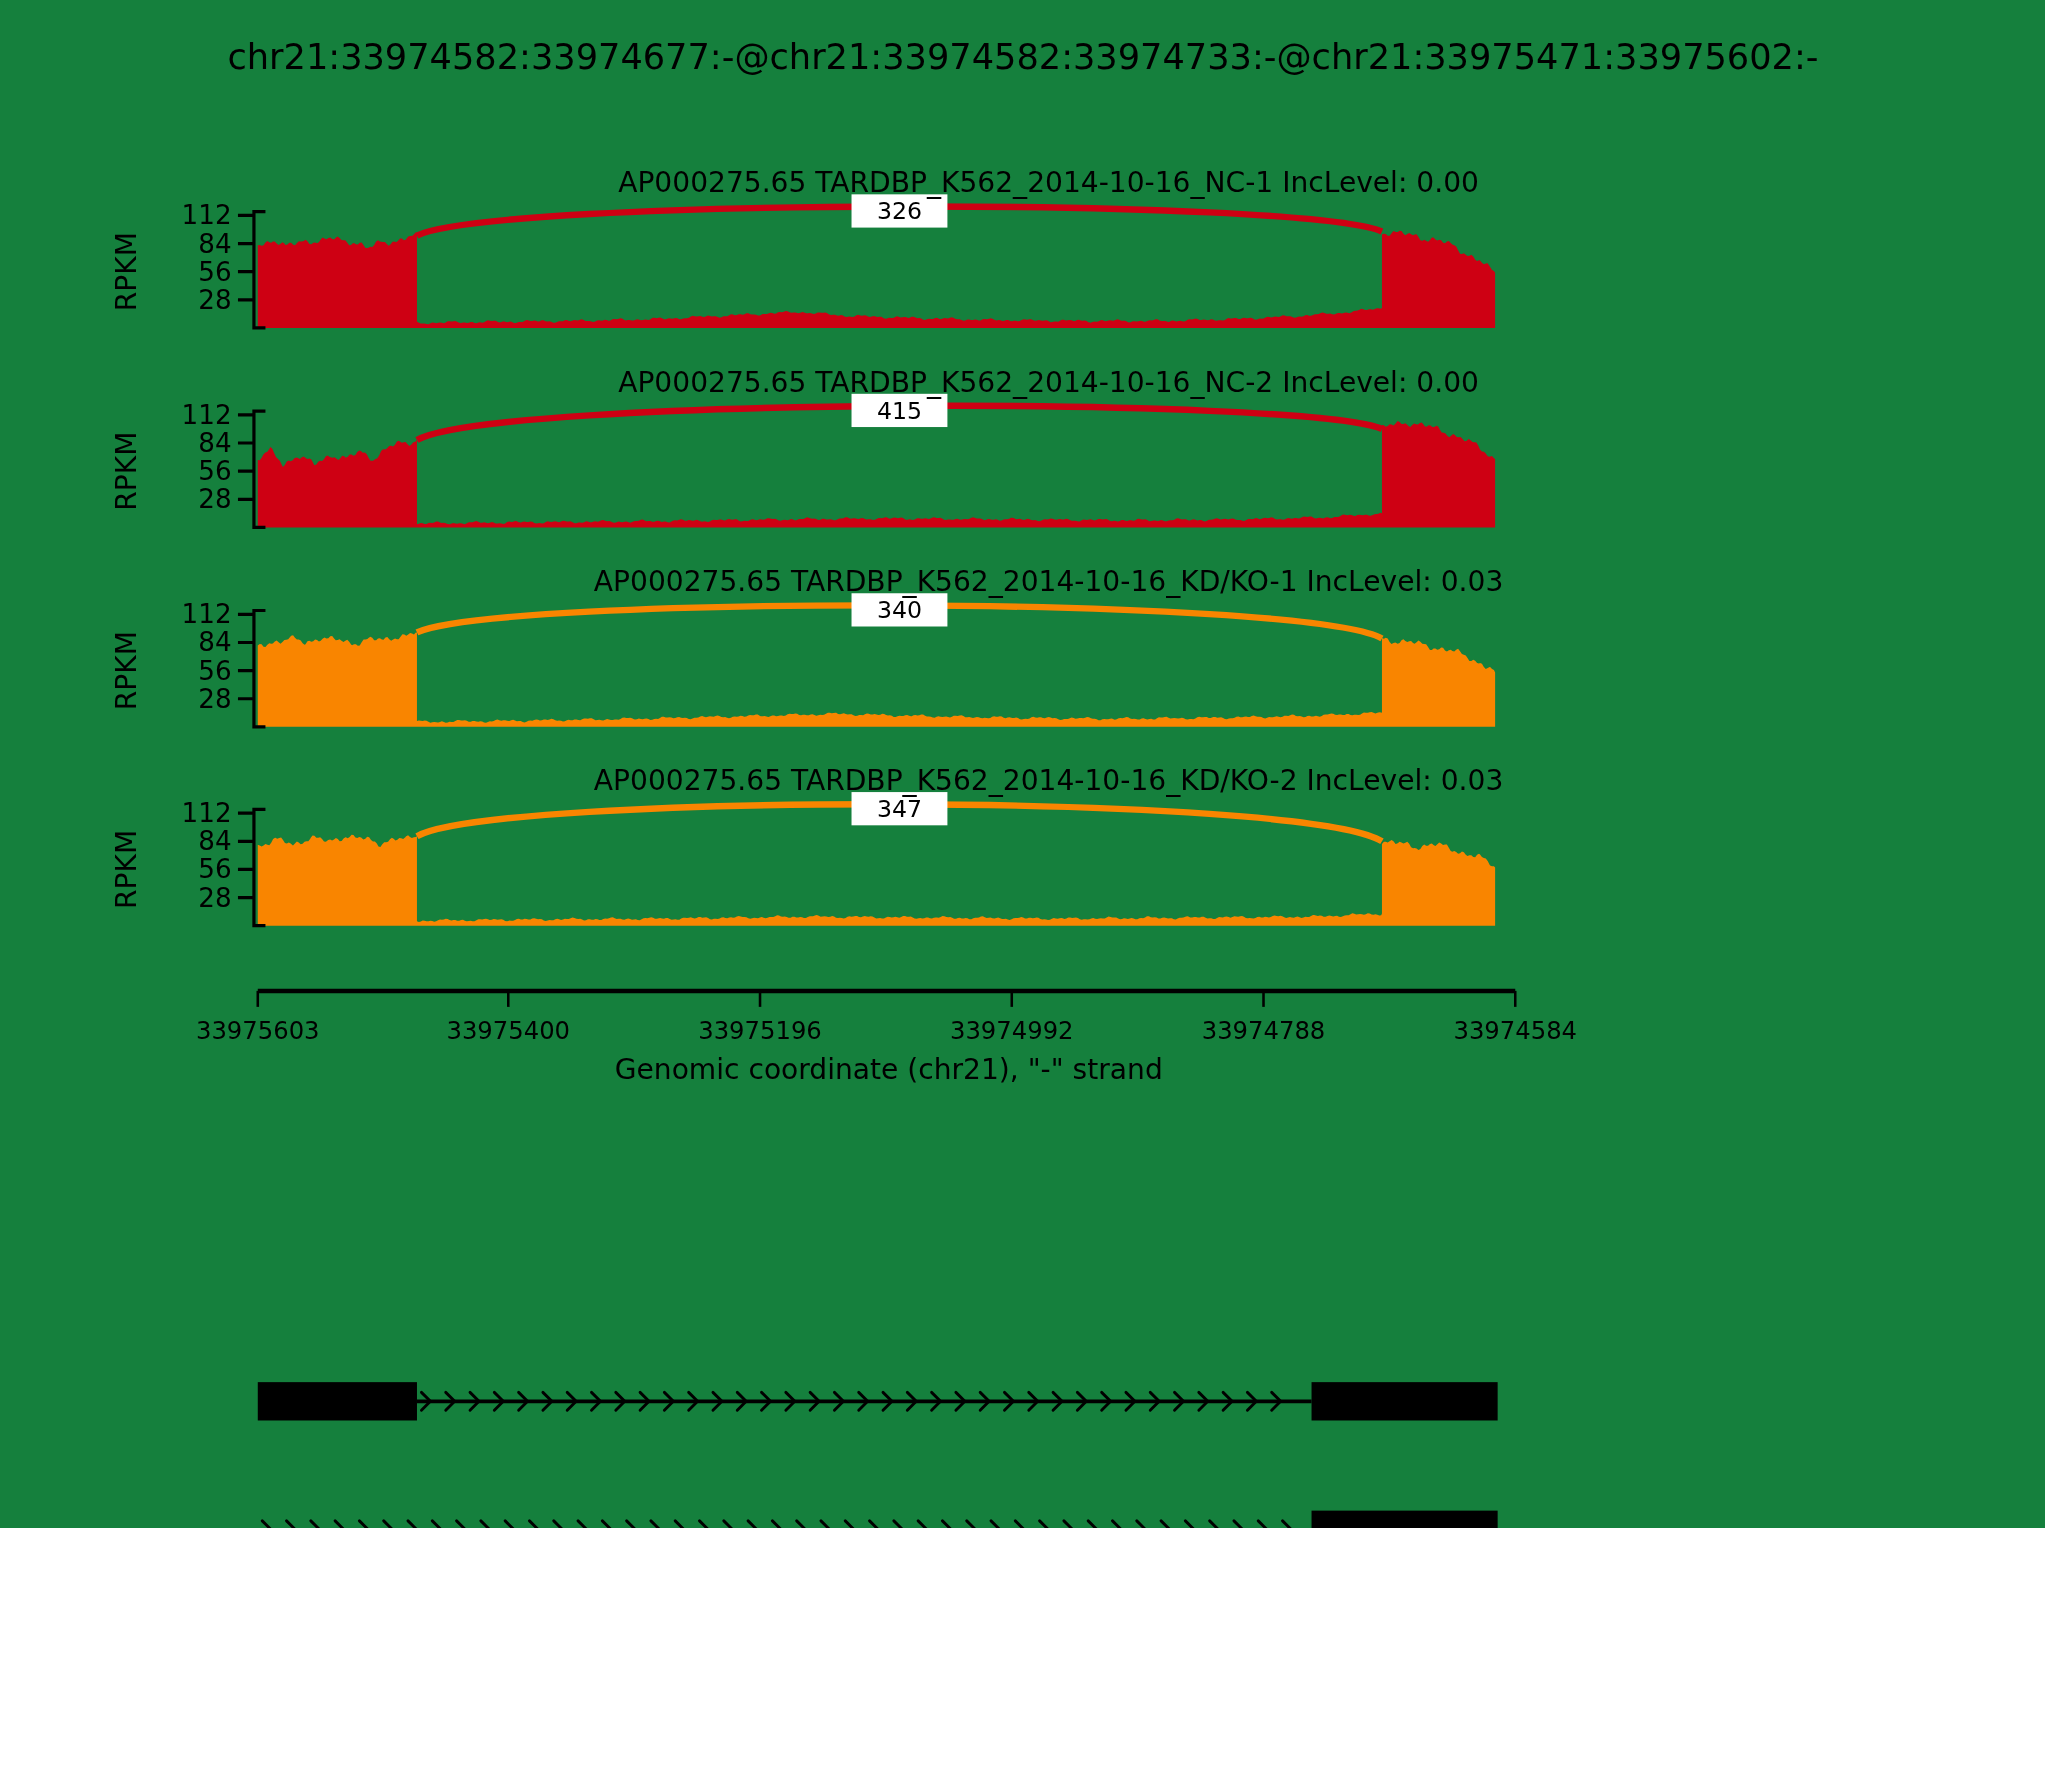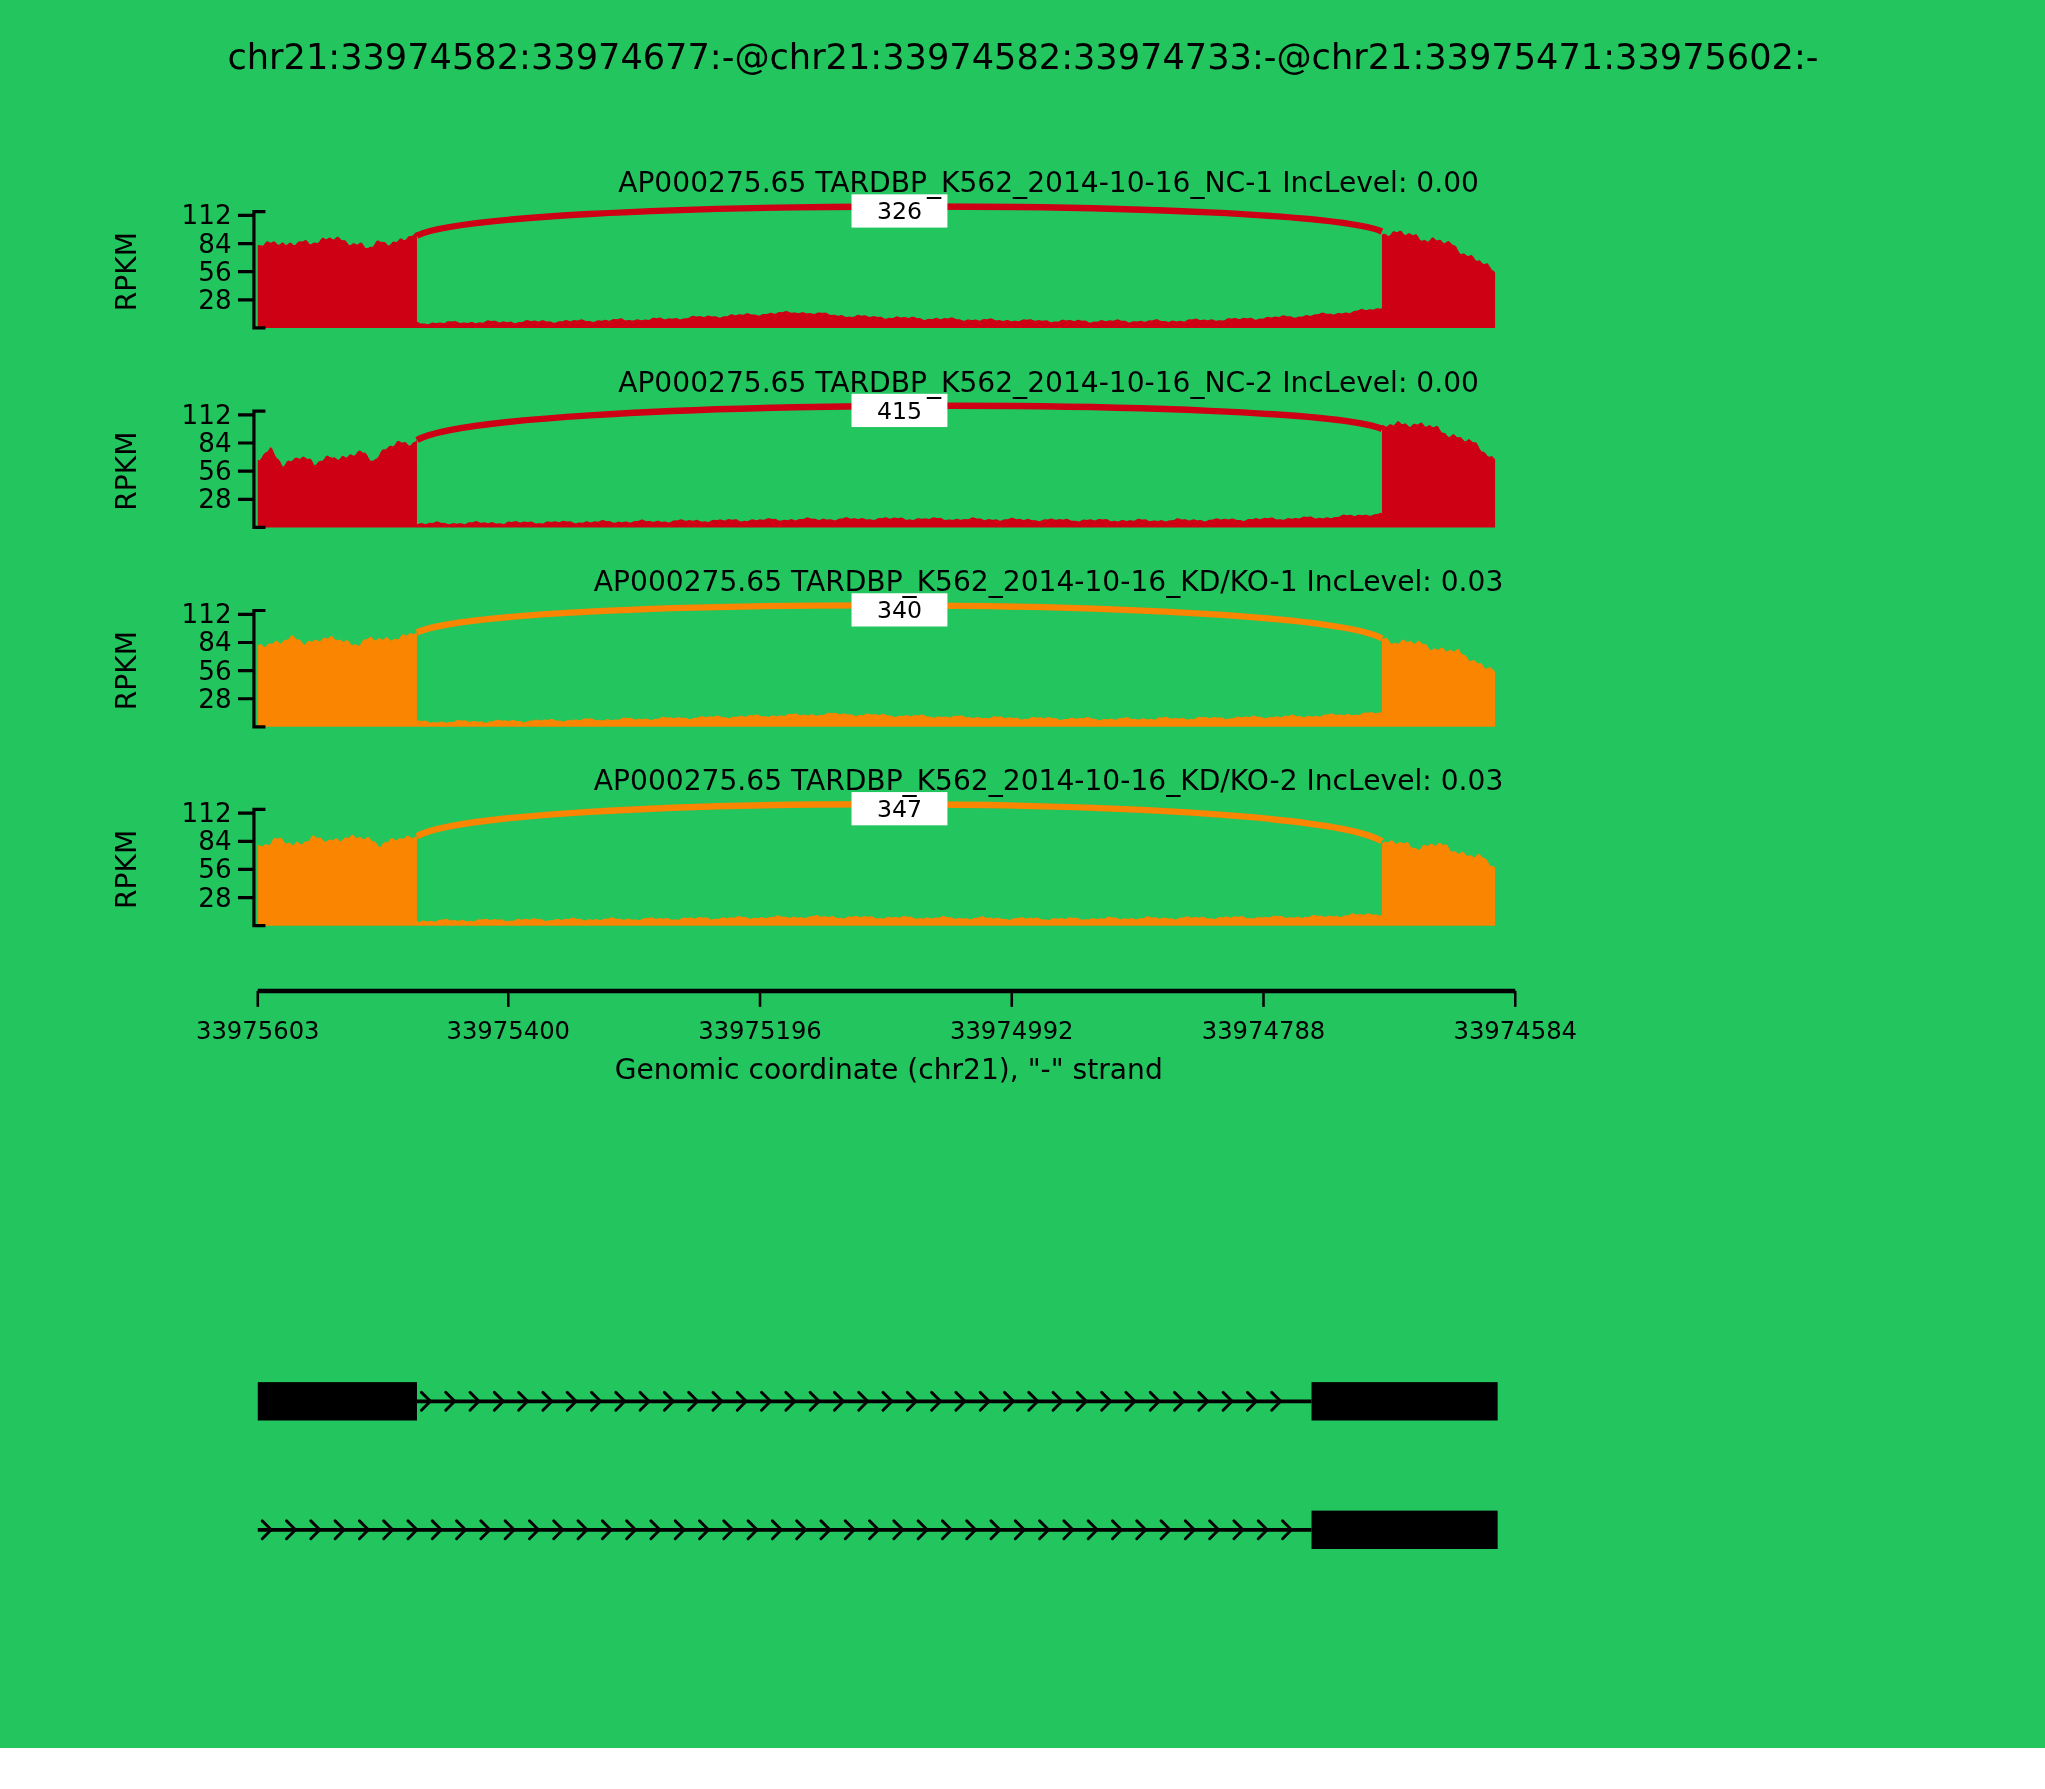--- a/index.html
+++ b/index.html
@@ -1,16 +1,16 @@
 <!DOCTYPE html>
 <html style="font-size:10.2px"><head>
 <meta charset="utf-8">
 <style>
   html,body{margin:0;padding:0;background:#ffffff;}
-  #canvas{width:2046px;height:1748px;position:relative;background:#22c55e;overflow:hidden;}
+  #canvas{width:2046px;height:1528px;position:relative;background:#15803d;overflow:hidden;}
   svg{display:block;font-family:"DejaVu Sans","Liberation Sans",sans-serif;}
   text{font-family:"DejaVu Sans","Liberation Sans",sans-serif;fill:#000000;}
 </style>
 </head>
 <body>
 
 <div id="canvas">
   <svg id="plot" width="2046" height="1790" viewBox="0 0 3200 2800">
     <text id="main-title" x="1600" y="108" text-anchor="middle" font-size="55">chr21:33974582:33974677:-@chr21:33974582:33974733:-@chr21:33975471:33975602:-</text>
     <g id="tracks-layer">

